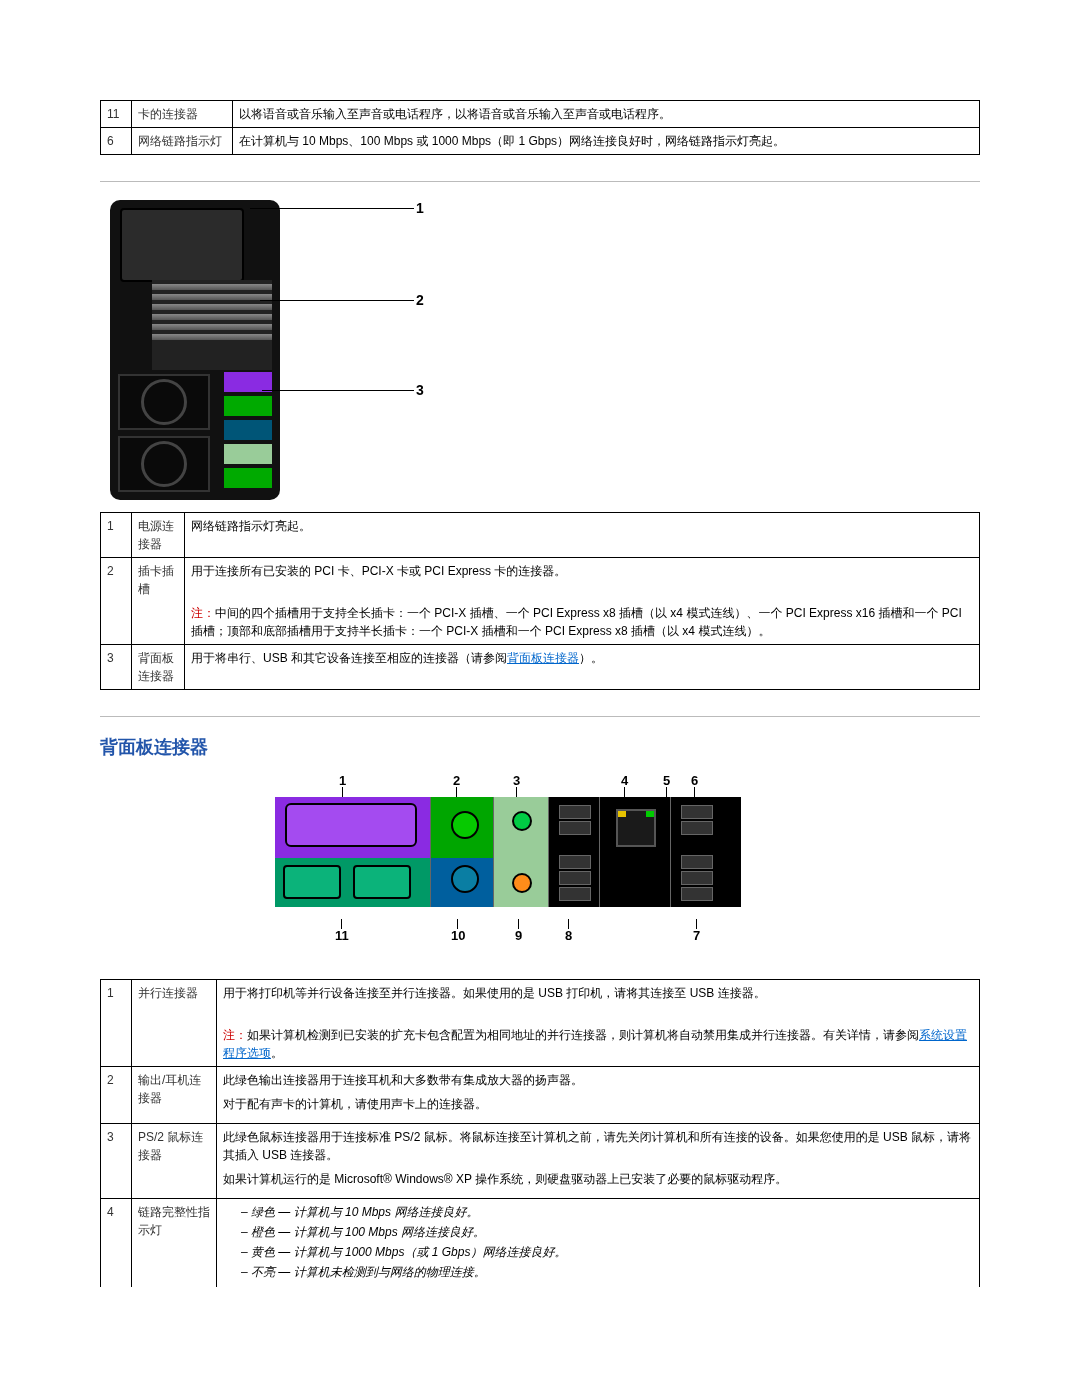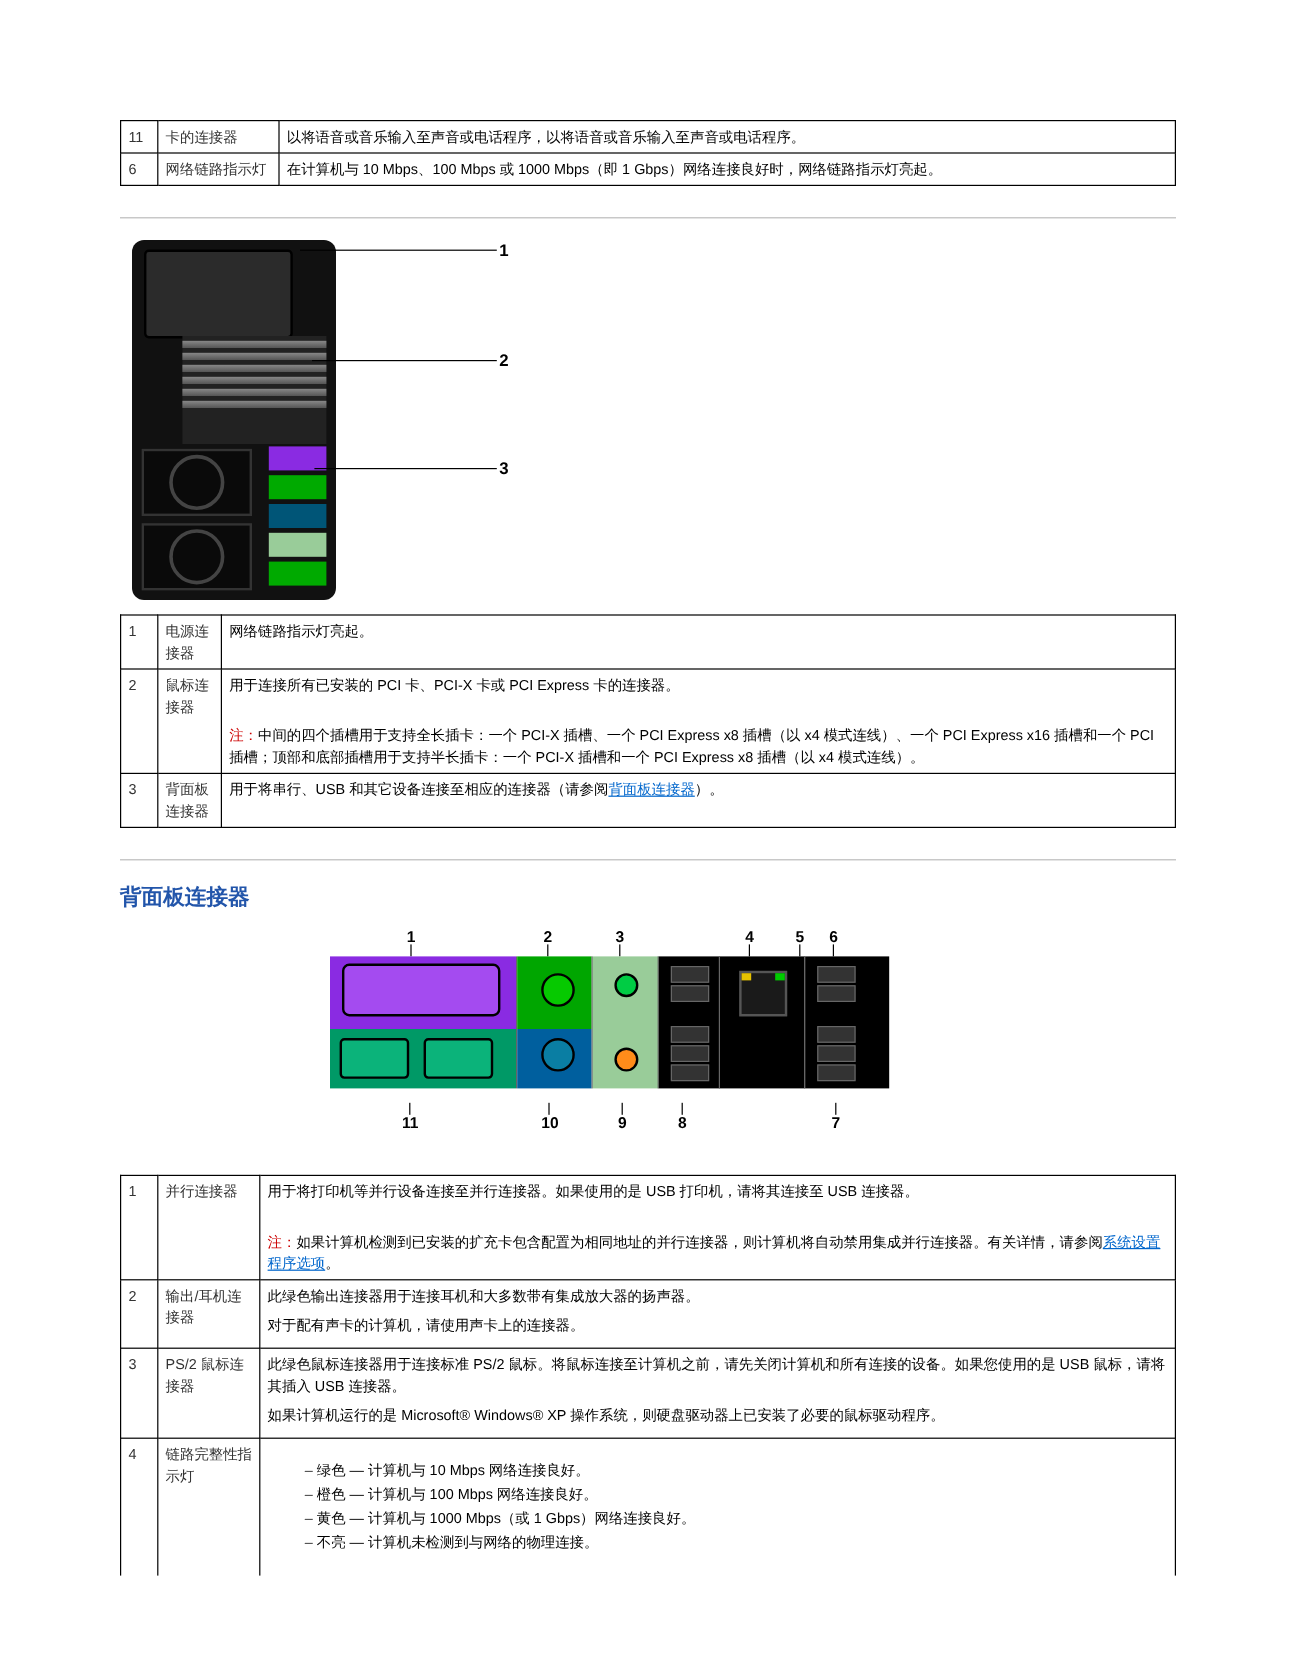--- a/index.html
+++ b/index.html
@@ -111,21 +111,21 @@
   .usb{position:absolute;left:10px;width:30px;height:12px;background:#333;border:1px solid #666;}
   .u1{top:8px;}.u2{top:24px;}.u3{top:58px;}.u4{top:74px;}.u5{top:90px;}
   .b5{flex:0 0 70px;background:#000;}
   .rj45{position:absolute;left:16px;top:12px;width:36px;height:34px;background:#1a1a1a;border:2px solid #555;}
   .led{position:absolute;top:0;width:8px;height:6px;}
   .led-l{left:0;background:#e6c200;}.led-r{right:0;background:#0c0;}
   .b6{flex:0 0 70px;background:#000;}
   .cline-t{position:absolute;top:14px;width:1px;height:10px;background:#000;}
   .cline-b{position:absolute;bottom:14px;width:1px;height:10px;background:#000;}
 
-  ul.dash{margin:13px;padding-left:18px;list-style:none;}
+  ul.dash{margin:0;padding-left:18px;list-style:none;font-style:italic;}
   ul.dash li{padding:0 0 2px 0; position:relative;}
   ul.dash li::before{content:"– ";color:#333;}
   .desc-para{margin:0 0 6px 0;}
 </style>
 </head>
 <body>
 
 <div class="page">
 
   <table class="grid">
@@ -184,21 +184,21 @@
 
   <table class="grid">
     <tbody>
         <tr>
       <td class="num">1</td>
       <td class="name-narrow">电源连接器</td>
       <td>网络链路指示灯亮起。</td>
     </tr>
     <tr>
       <td class="num">2</td>
-      <td class="name-narrow">鼠标连接器</td>
+      <td class="name-narrow">插卡插槽</td>
       <td>
         <p class="desc-para">用于连接所有已安装的 PCI 卡、PCI-X 卡或 PCI Express 卡的连接器。</p>
         <br>
         <span class="note-label">注：</span><span>中间的四个插槽用于支持全长插卡：一个 PCI-X 插槽、一个 PCI Express x8 插槽（以 x4 模式连线）、一个 PCI Express x16 插槽和一个 PCI 插槽；顶部和底部插槽用于支持半长插卡：一个 PCI-X 插槽和一个 PCI Express x8 插槽（以 x4 模式连线）。</span>
       </td>
     </tr>
     <tr>
       <td class="num">3</td>
       <td class="name-narrow">背面板连接器</td>
       <td>

